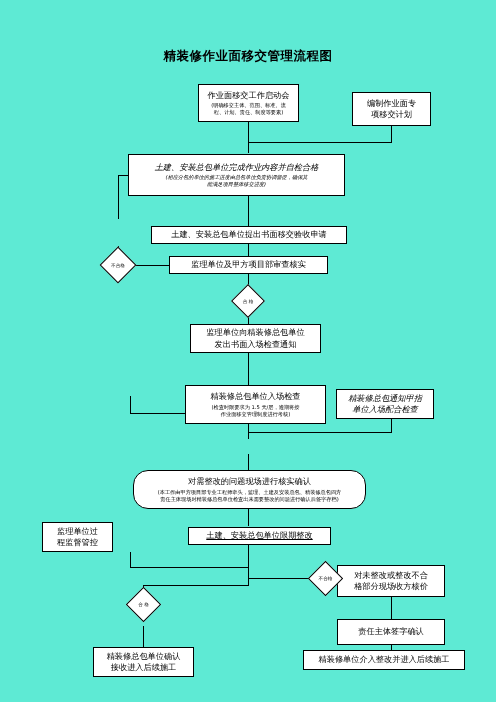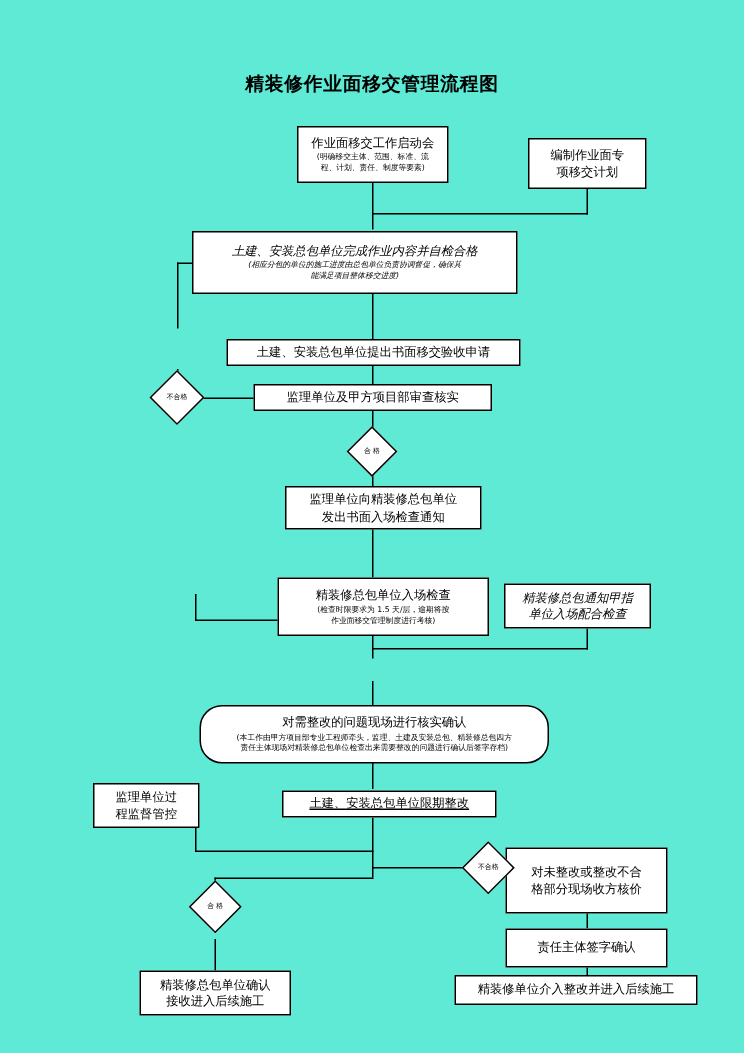--- a/index.html
+++ b/index.html
@@ -177,30 +177,30 @@
 单位入场配合检查</div>
   </div>
 
 
   <div class="node" style="left:133px; top:470px; width:233px; height:39px;border-radius:15px;">
     <div class="main">对需整改的问题现场进行核实确认</div>
     <div class="sub">(本工作由甲方项目部专业工程师牵头，监理、土建及安装总包、精装修总包四方
 责任主体现场对精装修总包单位检查出来需要整改的问题进行确认后签字存档)</div>
   </div>
 
-  <div class="node" style="left:62px; top:522px; width:71px; height:30px;">
+  <div class="node" style="left:42px; top:522px; width:71px; height:30px;">
     <div class="main">监理单位过
 程监督管控</div>
   </div>
 
   <div class="node" style="left:188px; top:527px; width:143px; height:18px;text-decoration:underline;">
     <div class="main">土建、安装总包单位限期整改</div>
   </div>
 
-  <div class="node" style="left:337px; top:565px; width:108px; height:44px;">
+  <div class="node" style="left:337px; top:565px; width:108px; height:32px;">
     <div class="main">对未整改或整改不合
 格部分现场收方核价</div>
   </div>
 
   <div class="node" style="left:337px; top:619px; width:108px; height:26px;">
     <div class="main">责任主体签字确认</div>
   </div>
 
   <div class="node" style="left:93px; top:647px; width:101px; height:30px;">
     <div class="main">精装修总包单位确认

